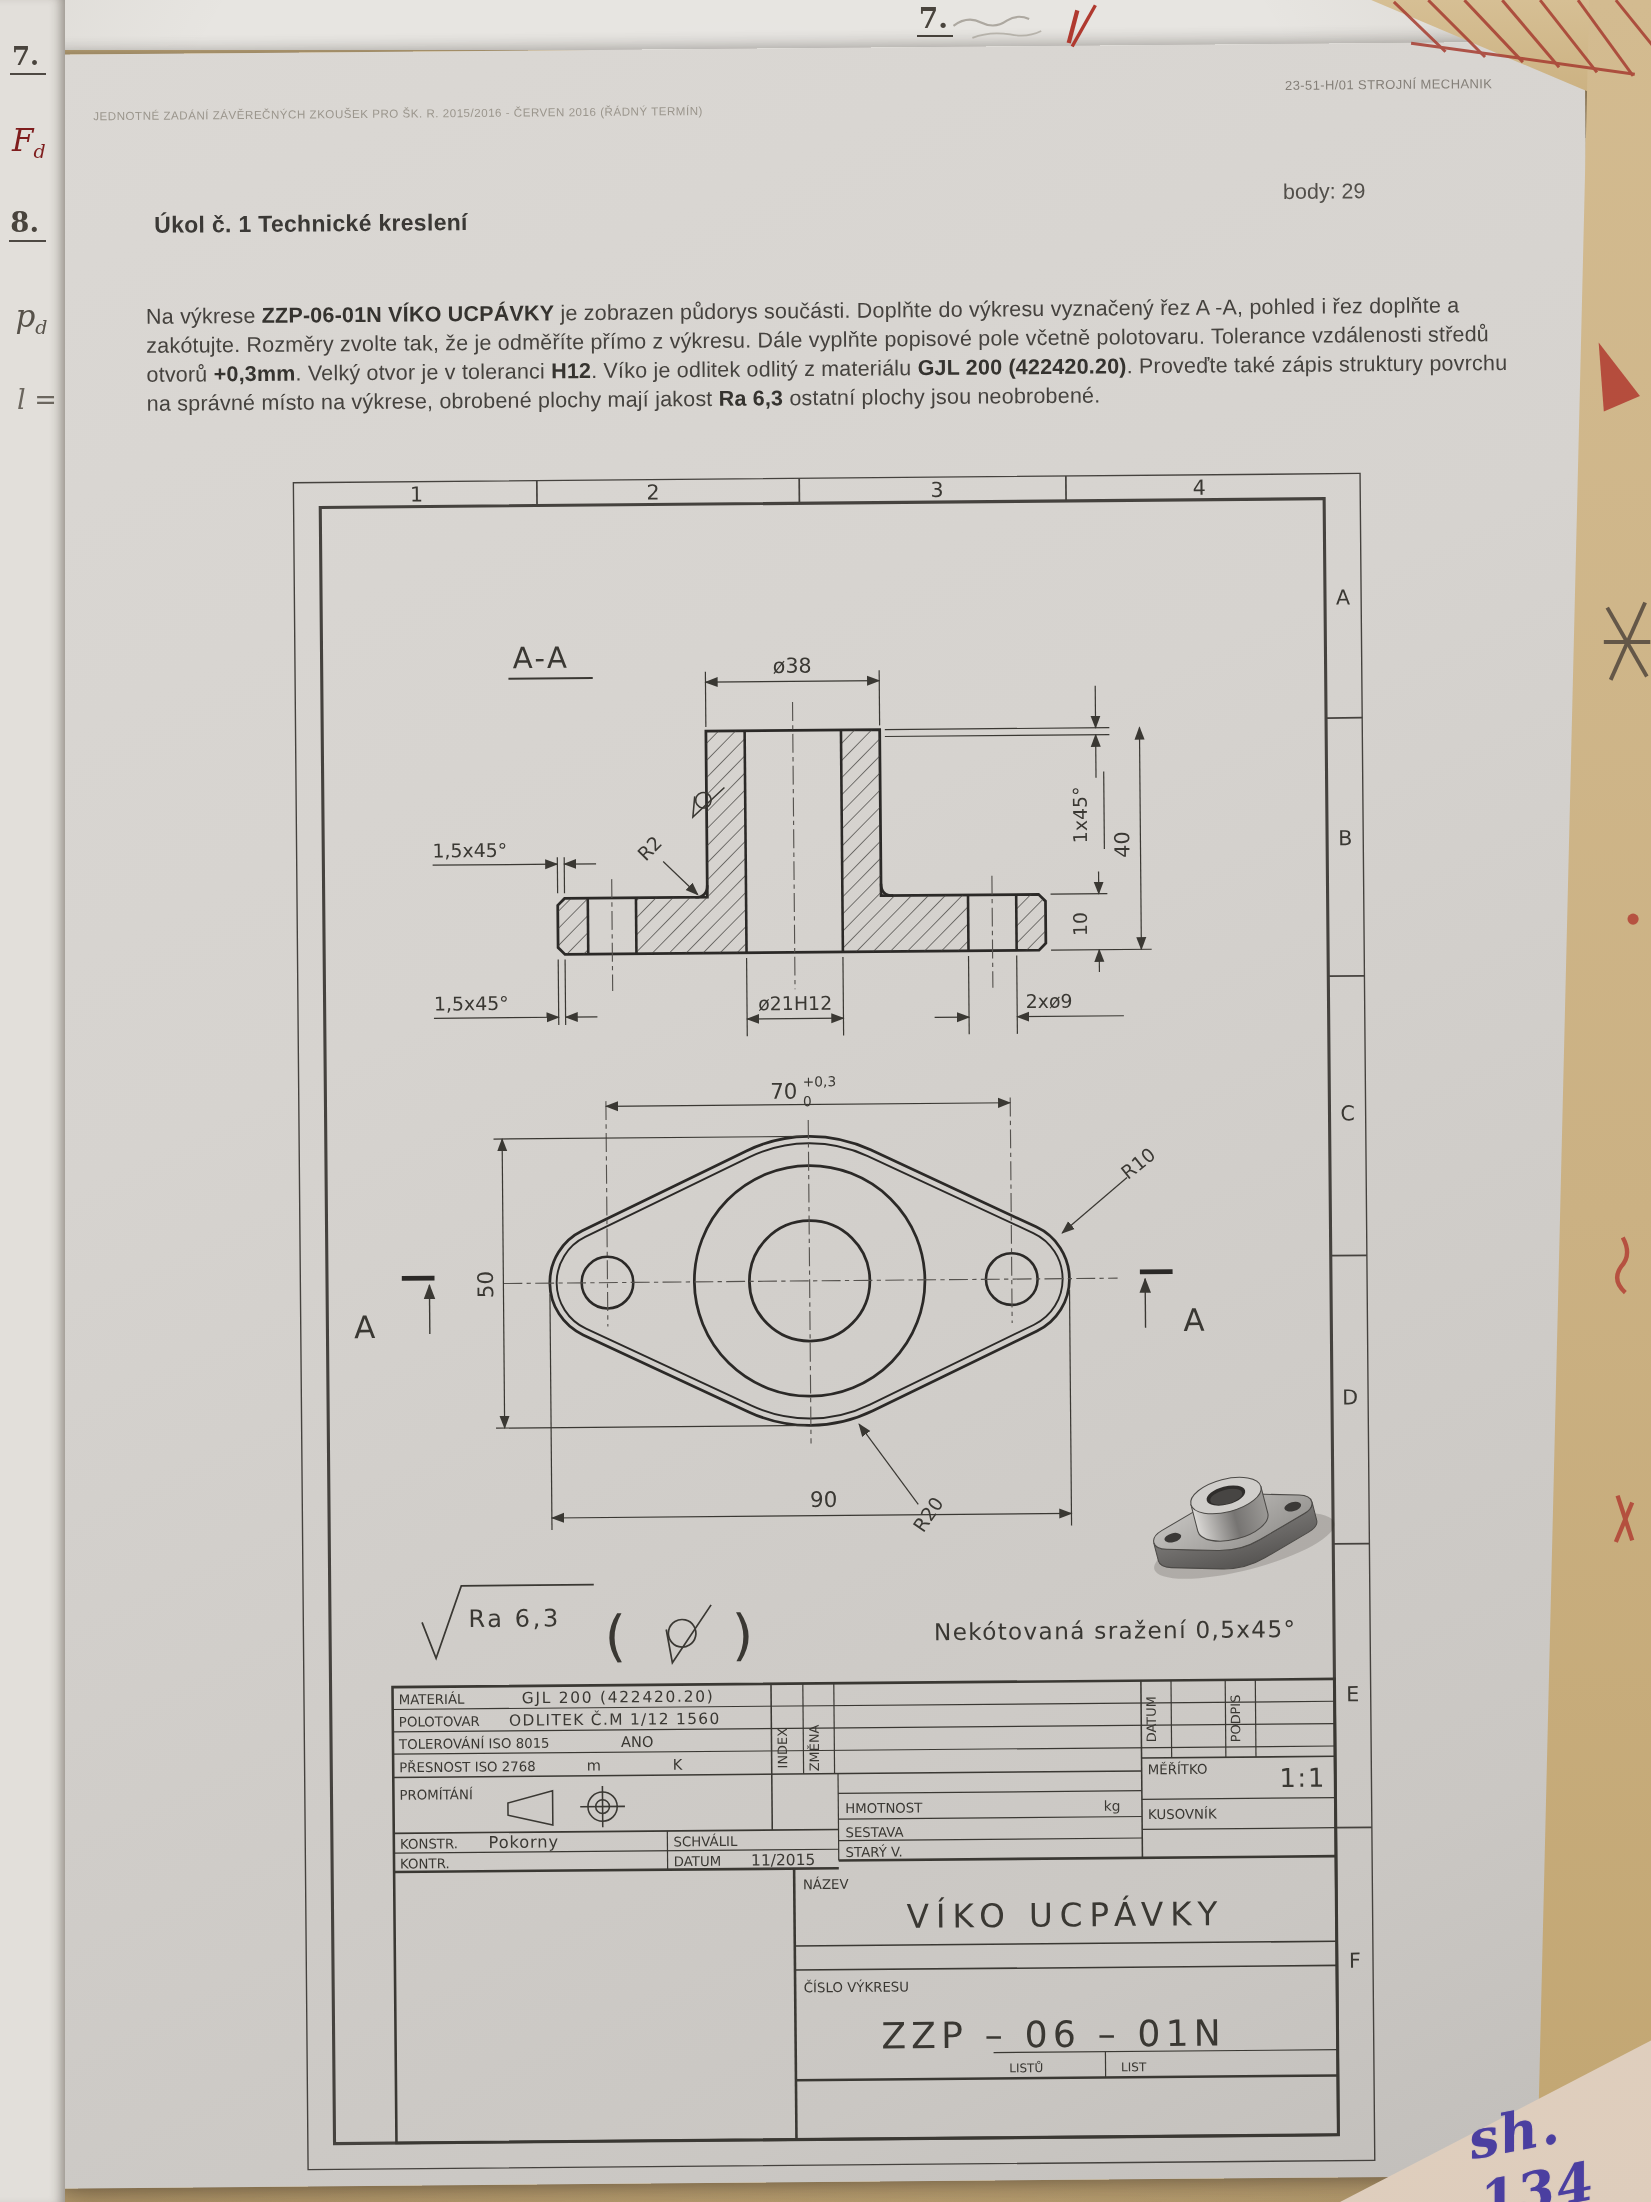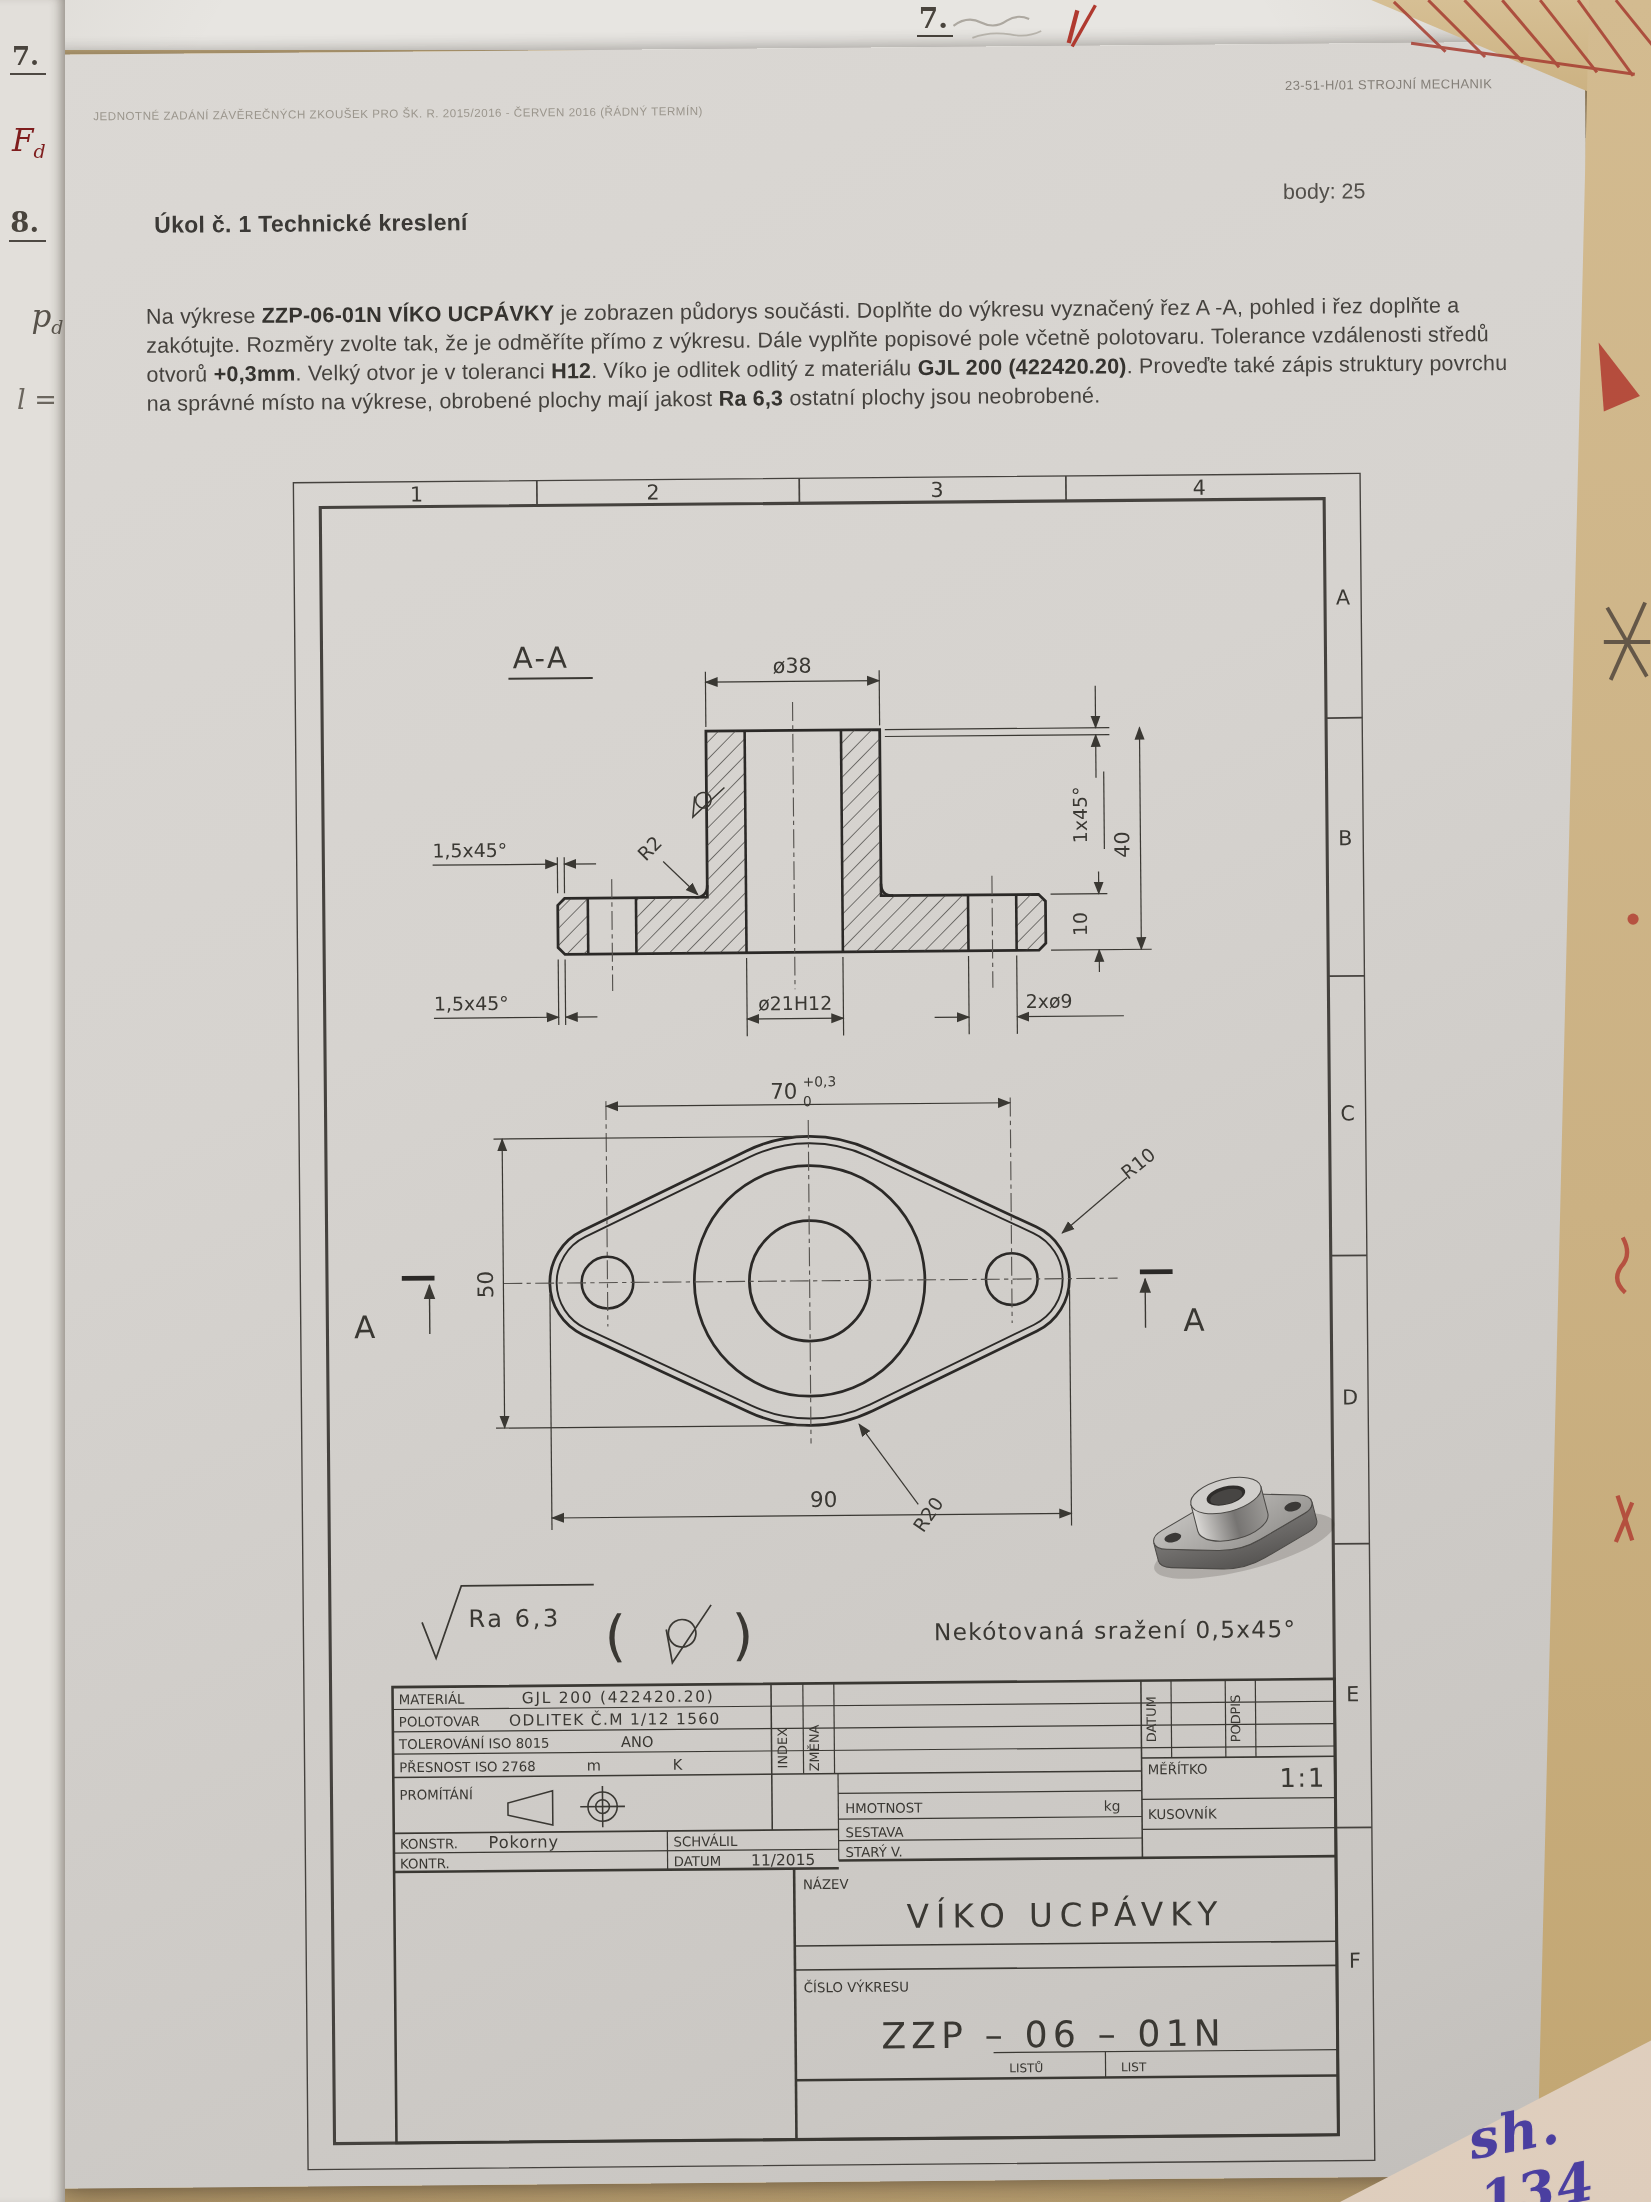--- a/index.html
+++ b/index.html
@@ -31,21 +31,21 @@
   .task-par b{color:#35332f;}
   svg text{font-family:"DejaVu Sans","Liberation Sans",sans-serif;fill:#3a3833;}
   .drawing{position:absolute;left:252px;top:425px;}
   
   .hw{font-family:"DejaVu Serif","Liberation Serif",serif;color:#49443d;}
   .hw-7top{position:absolute;left:917px;top:1.7px;font-size:28px;font-weight:bold;border-bottom:2.6px solid #49443d;padding:0 5.2px 0 1.7px;z-index:1;}
   .m-item{position:absolute;z-index:6;}
   .m-7{left:10.3px;top:41px;font-size:26px;font-weight:bold;border-bottom:2.6px solid #4e4943;padding:0 6.9px 1.7px 1.7px;}
   .m-f{left:12px;top:122px;font-size:31px;font-style:italic;color:#7f1d1d;}
   .m-8{left:8.6px;top:206px;font-size:27.5px;font-weight:bold;border-bottom:2.6px solid #4e4943;padding:0 6.9px 1.7px 1.7px;}
-  .m-p{left:15.5px;top:298px;font-size:31px;font-style:italic;color:#57524a;margin-left:16px;}
+  .m-p{left:15.5px;top:298px;font-size:31px;font-style:italic;color:#57524a;}
   .m-l{left:17px;top:384px;font-size:27px;font-style:italic;color:#6b665e;}
   .m-item sub{font-size:19px;}
   .purple-note{position:absolute;left:1473px;top:2092px;z-index:7;font-family:"DejaVu Serif","Liberation Serif",serif;
     font-size:53px;font-weight:bold;font-style:italic;color:#4b3fa0;transform:rotate(-11deg);letter-spacing:1.7px;
     text-shadow:0 0 0.9px rgba(75,63,160,.6);}
   .marks-svg{position:absolute;left:0;top:0;z-index:8;pointer-events:none;}
 </style>
 </head>
 <body>
 
@@ -57,21 +57,21 @@
       <path d="M18,30 q16,-12 32,-4 q16,8 30,-2 q12,-8 26,-2" fill="none" stroke="#8d877c" stroke-width="2.5" opacity="0.65"></path>
       <path d="M40,44 q20,-8 44,-4 q20,4 36,-4" fill="none" stroke="#8d877c" stroke-width="2" opacity="0.5"></path>
       <path d="M162,12 L152,50" stroke="#b0392f" stroke-width="5" fill="none"></path>
       <path d="M183,6 L156,54" stroke="#b0392f" stroke-width="4" fill="none"></path>
     </svg>
   </div>
 
   <div class="sheet">
     <div class="hdr-small">JEDNOTNÉ ZADÁNÍ ZÁVĚREČNÝCH ZKOUŠEK PRO ŠK. R. 2015/2016 - ČERVEN 2016 (ŘÁDNÝ TERMÍN)</div>
     <div class="hdr-right">23-51-H/01 STROJNÍ MECHANIK</div>
-    <div class="points">body: 25</div>
+    <div class="points">body: 29</div>
     <div class="task-title">Úkol č. 1 Technické kreslení</div>
     <p class="task-par"><span>Na výkrese </span><b>ZZP-06-01N VÍKO UCPÁVKY</b><span> je zobrazen půdorys součásti. Doplňte do výkresu vyznačený řez A -A, pohled i řez doplňte a zakótujte. Rozměry zvolte tak, že je odměříte přímo z výkresu. Dále vyplňte popisové pole včetně polotovaru. Tolerance vzdálenosti středů otvorů </span><b>+0,3mm</b><span>. Velký otvor je v toleranci </span><b>H12</b><span>. Víko je odlitek odlitý z materiálu </span><b>GJL 200 (422420.20)</b><span>. Proveďte také zápis struktury povrchu na správné místo na výkrese, obrobené plochy mají jakost </span><b>Ra 6,3</b><span> ostatní plochy jsou neobrobené.</span></p>
 
     <svg class="drawing" width="1080" height="1699" viewBox="0 0 1255 1975">
       <defs>
         <marker id="ar" viewBox="0 0 10 10" refX="9.2" refY="5" markerWidth="11" markerHeight="11" orient="auto-start-reverse">
           <path d="M0,1.2 L10,5 L0,8.8 z" fill="#3a3833"></path>
         </marker>
         <pattern id="hatch" width="14" height="14" patternUnits="userSpaceOnUse" patternTransform="rotate(45)">
           <line x1="0" y1="0" x2="0" y2="14" stroke="#3c3a37" stroke-width="1.5"></line>

